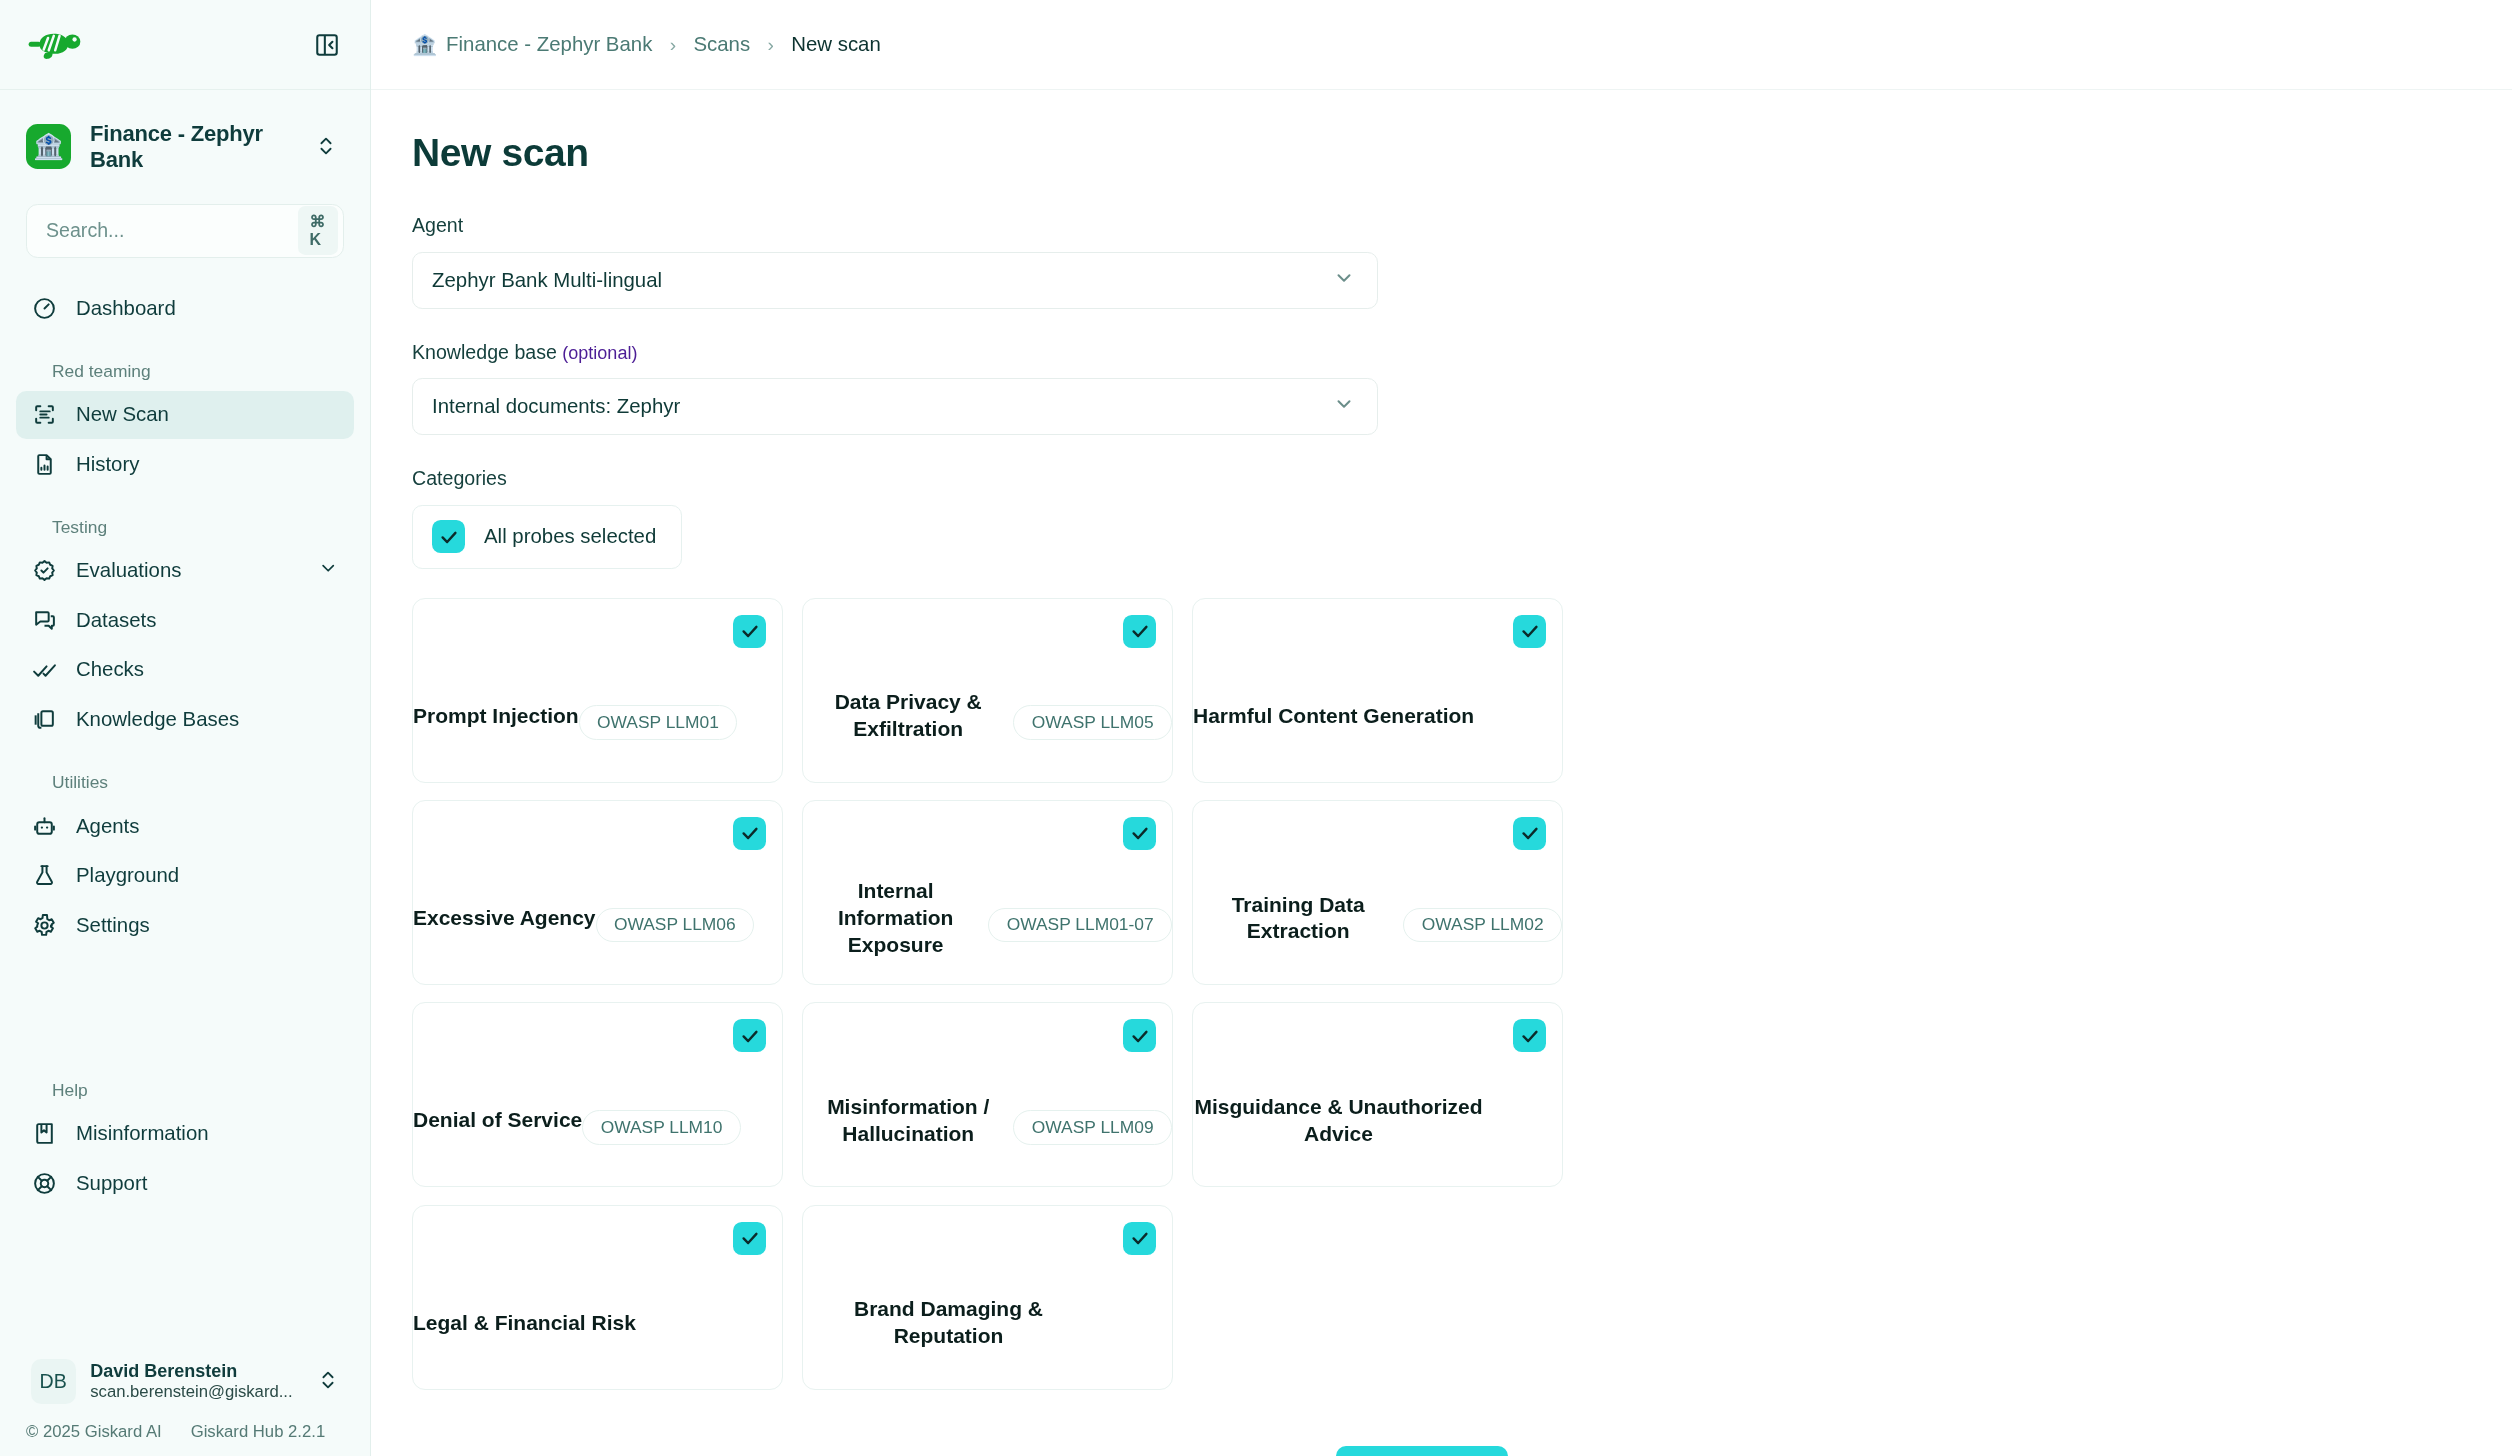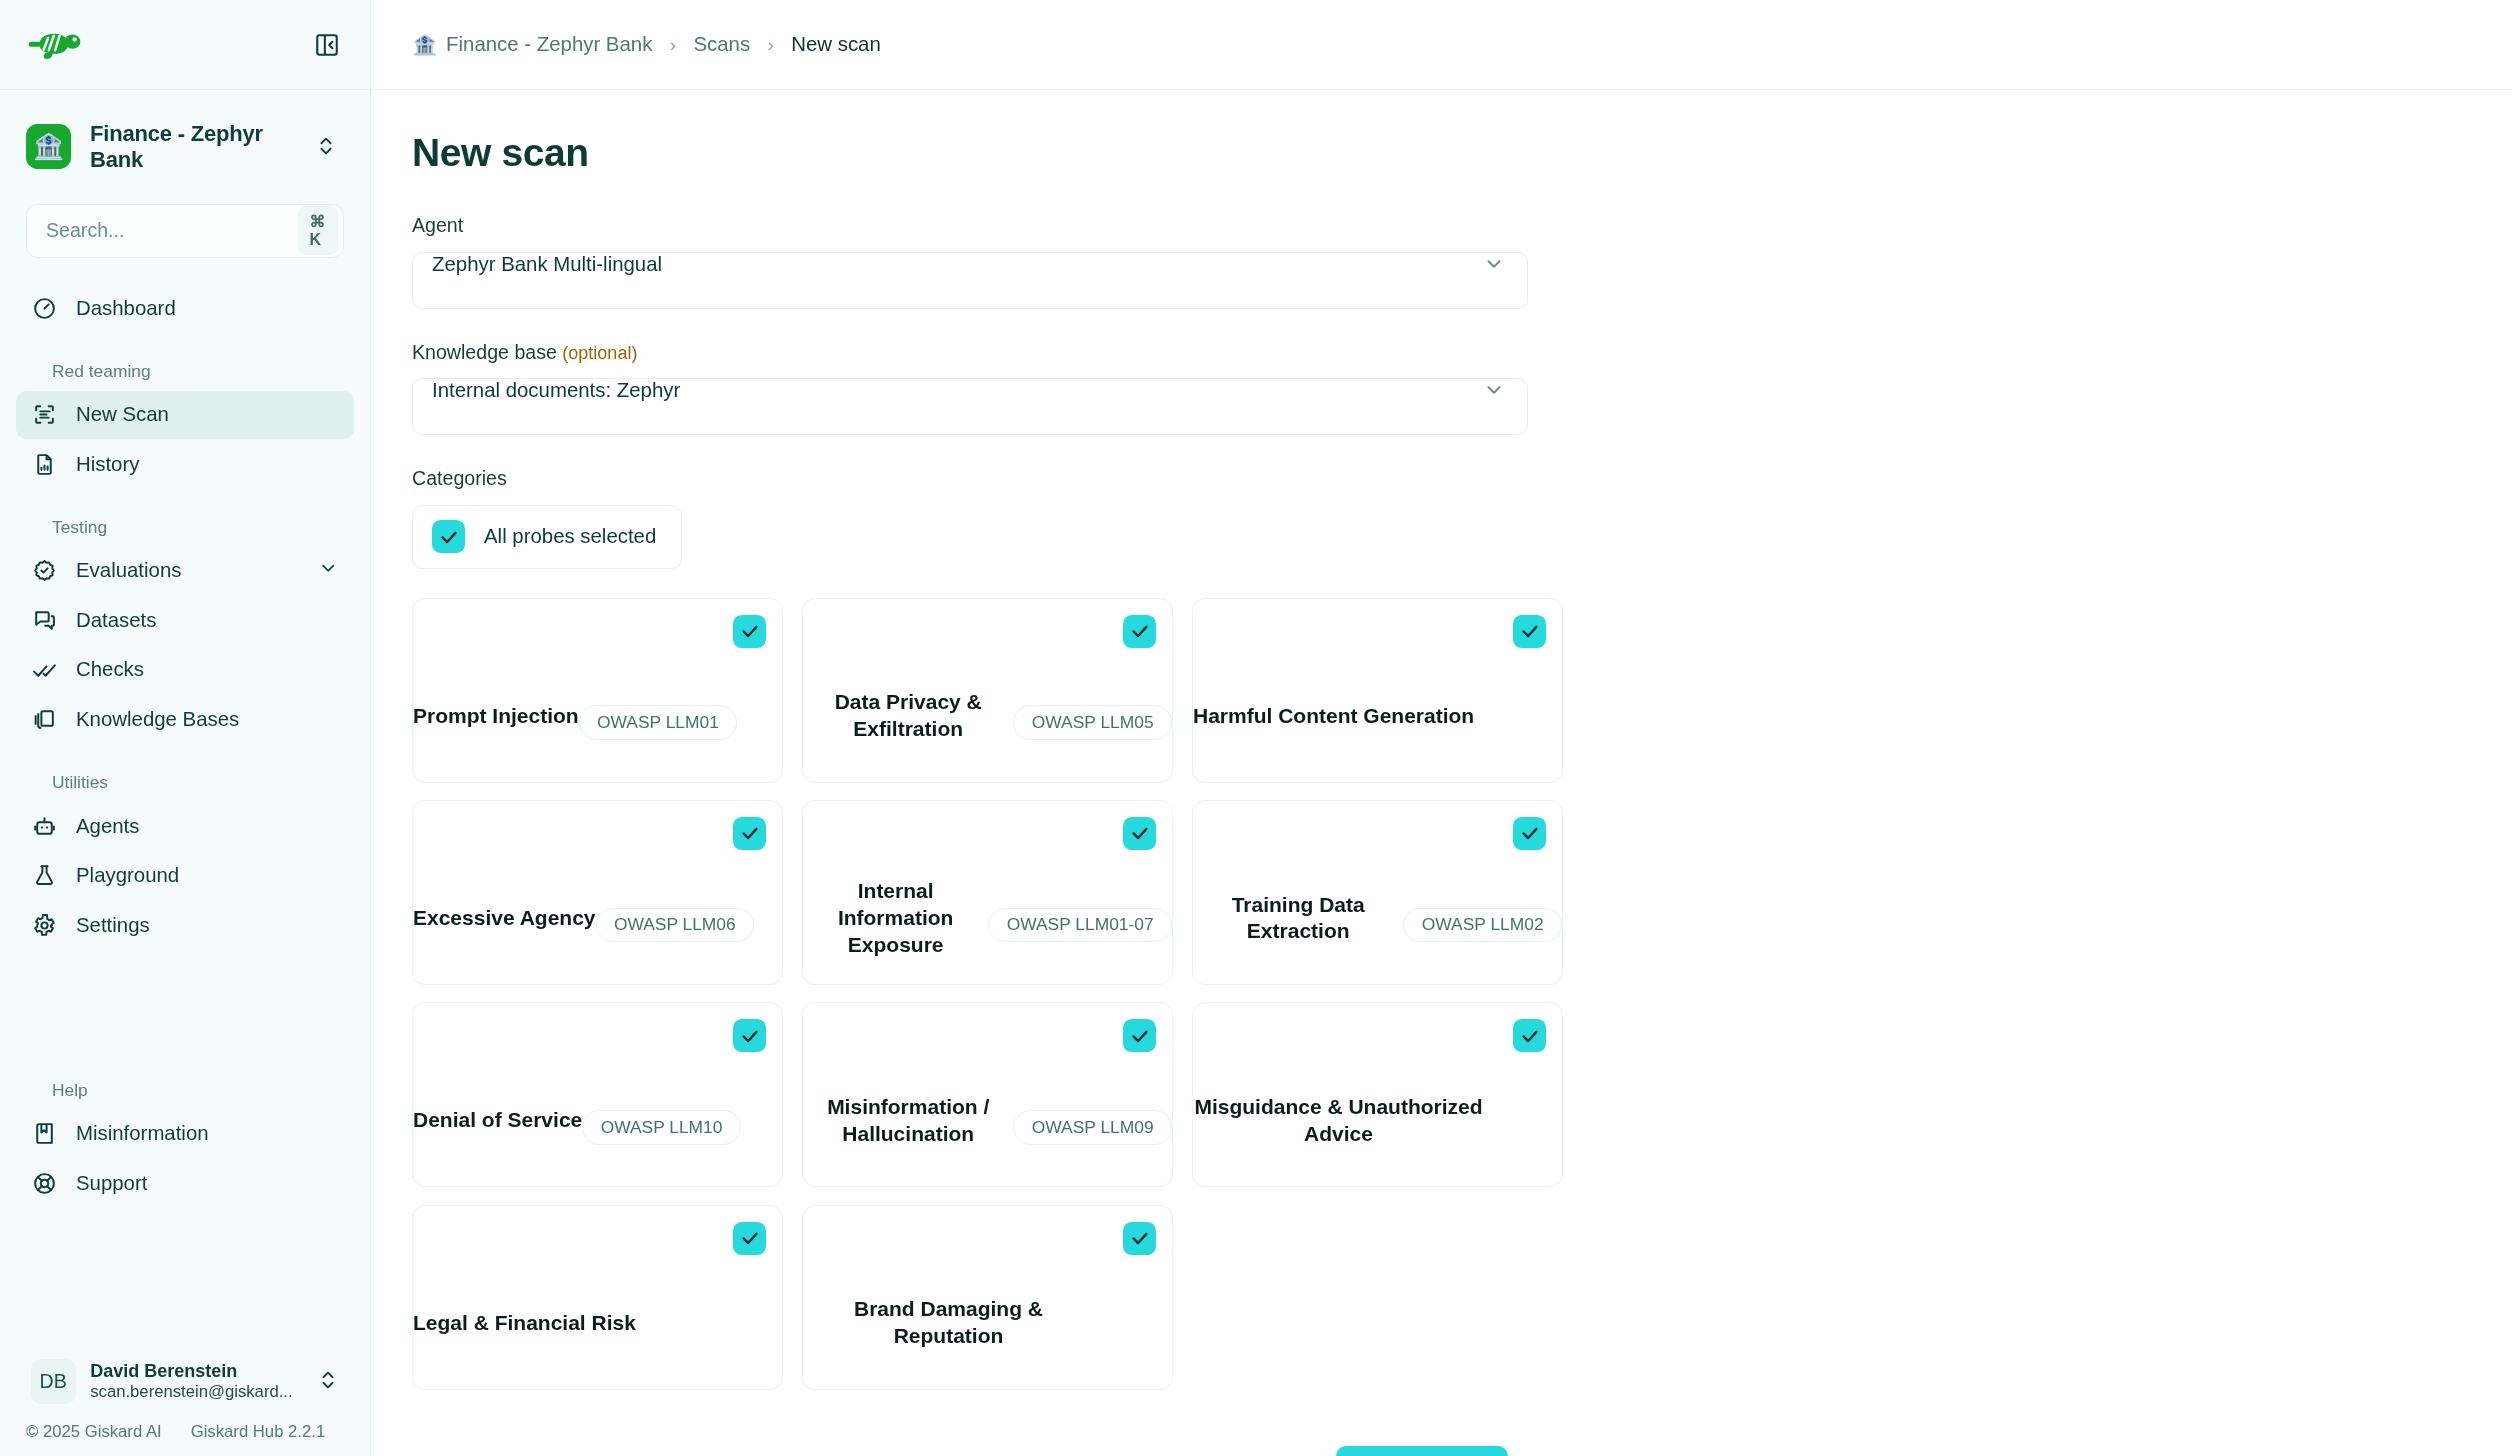--- a/index.html
+++ b/index.html
@@ -114,27 +114,27 @@
     font-size: 20.4px;
   }
   .crumb { color: #4b7a74; cursor: pointer; display: flex; align-items: center; gap: 8.7px; white-space: nowrap; }
   .crumb.current { color: #0d3330; cursor: default; }
   .crumb-sep { color: #86a8a3; font-size: 19px; }
 
   .content { flex: 1; overflow: hidden; padding: 41px 41px 0 41px; }
   .page-title { font-size: 39px; font-weight: 700; color: #0c3b38; letter-spacing: -0.4px; margin-bottom: 39px; }
 
   .field-label { font-size: 19.6px; color: #143f3c; margin-bottom: 14.5px; }
-  .field-label .optional { color: #a16207; font-size: 18px; }
+  .field-label .optional { color: #4c1d95; font-size: 18px; }
 
   .select {
-    width: 1116px; height: 57px;
+    width: 966px; height: 57px;
     border: 1.5px solid #e6eeec; border-radius: 10.2px;
     background: #fff;
-    display: flex; align-items: flex-start; justify-content: space-between;
+    display: flex; align-items: center; justify-content: space-between;
     padding: 0 22px 0 19px;
     font-size: 20.4px; color: #0f3a37;
     cursor: pointer; margin-bottom: 32px;
   }
   .chev-down { width: 22px; height: 22px; flex: 0 0 22px; }
 
   .allprobes {
     display: inline-flex; align-items: center; gap: 19px;
     border: 1.5px solid #e6f1ef; border-radius: 10.2px;
     padding: 14.5px 25px 14.5px 19px; cursor: pointer;

